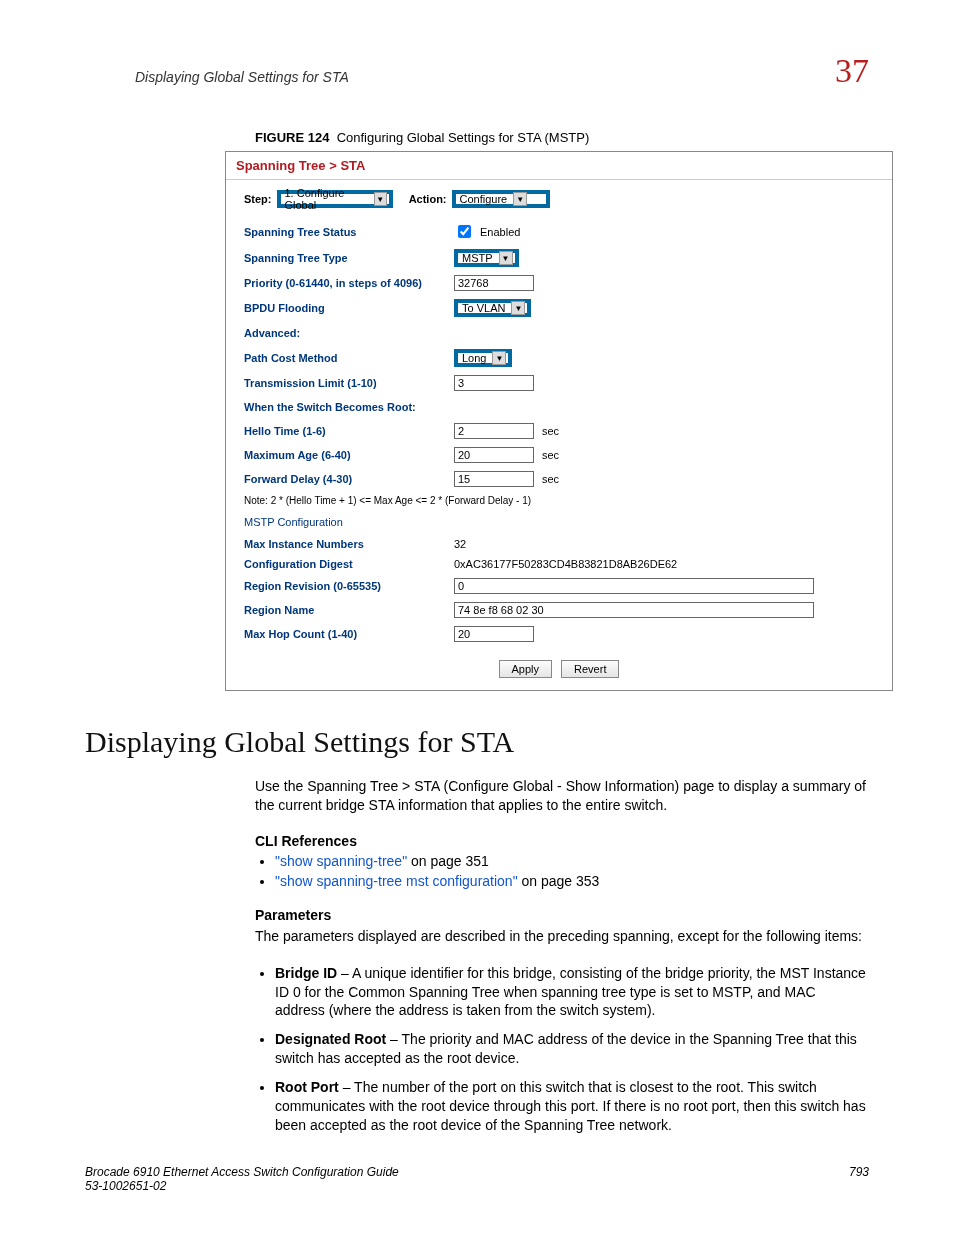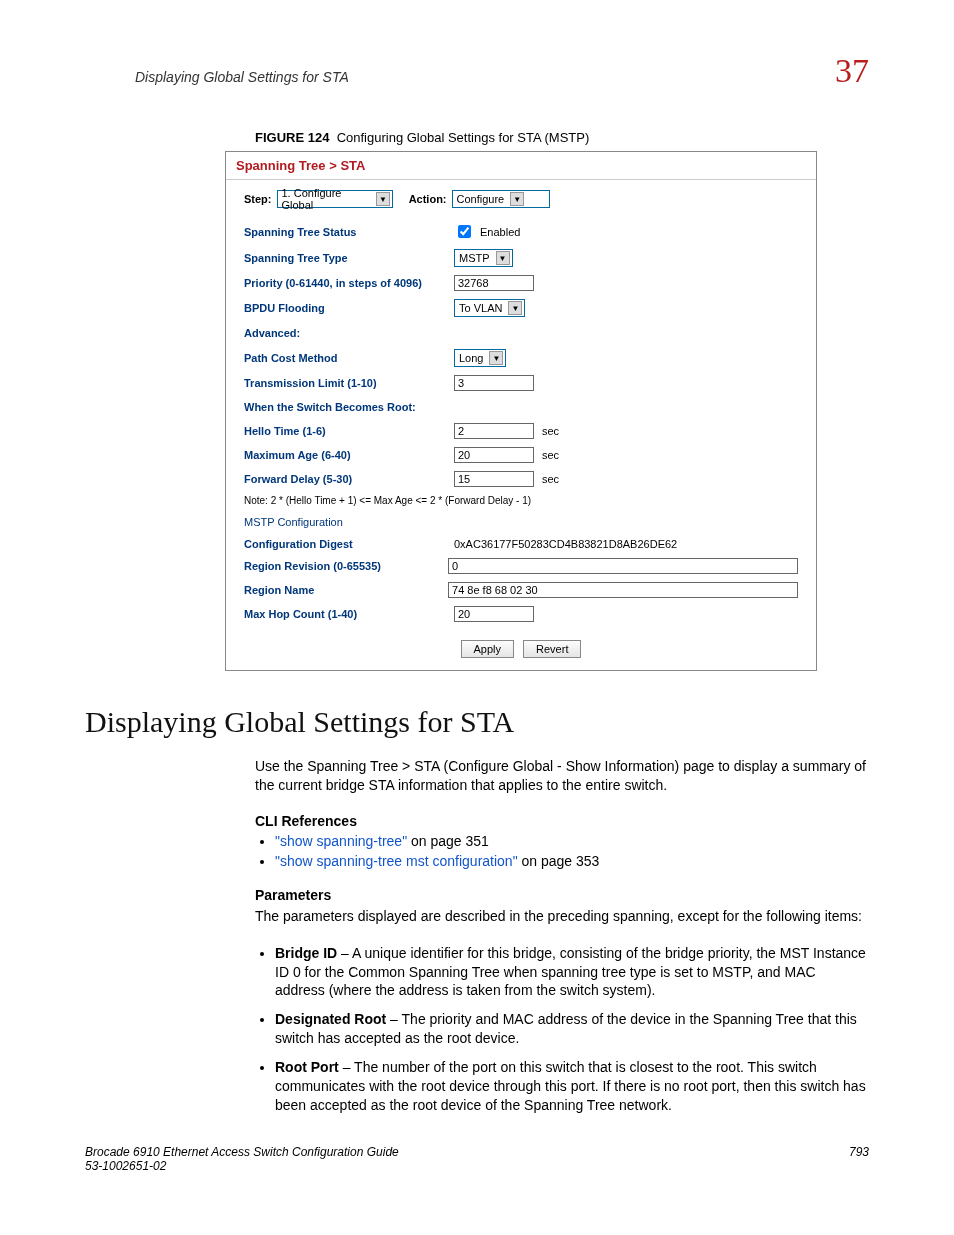--- a/index.html
+++ b/index.html
@@ -22,37 +22,37 @@
     margin-bottom: 40px;
   }
   .running-title { font-size: 14px; font-style: italic; color: #333; margin-left: 50px; }
   .chapter-num { font-size: 34px; font-family: Georgia, 'Times New Roman', serif; color: #b91c1c; }
   .figure-caption { font-size: 13px; margin: 24px 0 6px 170px; }
   .figure-caption b { font-weight: bold; }
   .ui-block {
     margin-left: 140px;
     margin-right: 0;
     border: 1px solid #888;
-    width: 592px;
+    width: 668px;
     font-family: Verdana, Tahoma, sans-serif;
     font-size: 11px;
   }
   .ui-banner {
     padding: 6px 10px;
     color: #b11b21;
     font-weight: bold;
     font-size: 13px;
     border-bottom: 1px solid #ccc;
   }
   .ui-body { padding: 10px 18px 0 18px; }
   .step-row { display:flex; align-items:center; gap:5px; margin-bottom: 14px; font-size: 11px; }
   .step-row b { font-weight: bold; }
   .select-box {
     display: inline-flex; align-items: center;
-    border: 1px solid #0369a1; background:#fff;
+    border: 4px solid #0369a1; background:#fff;
     padding: 1px 2px 1px 4px; font-size:11px; height:18px;
   }
   .select-box .arrow { width:14px; height:14px; background:#ddd; margin-left:6px; display:flex; align-items:center; justify-content:center; font-size:8px; border:1px solid #999;}
   .form-row { display:flex; align-items:center; margin-bottom:8px; font-size:11px;}
   .form-label { width:210px; font-weight:bold; color:#00377a; }
   .form-control { display:flex; align-items:center; gap:6px; }
   .txt-input { border:1px solid #666; font-size:11px; padding:1px 3px; height:16px; }
   .section-hdr { color:#00377a; font-weight:bold; font-size:11px; margin:10px 0 10px 0;}
   .note-line { font-size:10px; margin:6px 0;}
   .button-row { display:flex; justify-content:center; gap:9px; padding:10px 0 12px 0;}
@@ -148,28 +148,32 @@
         <span class="form-label">Hello Time (1-6)</span>
         <input class="txt-input" style="width: 80px;" value="2">
         <span style="margin-left:8px;">sec</span>
       </div>
       <div class="form-row">
         <span class="form-label">Maximum Age (6-40)</span>
         <input class="txt-input" style="width: 80px;" value="20">
         <span style="margin-left:8px;">sec</span>
       </div>
       <div class="form-row">
-        <span class="form-label">Forward Delay (5-30)</span>
+        <span class="form-label">Forward Delay (4-30)</span>
         <input class="txt-input" style="width: 80px;" value="15">
         <span style="margin-left:8px;">sec</span>
       </div>
 
       <div class="note-line">Note: 2 * (Hello Time + 1) &lt;= Max Age &lt;= 2 * (Forward Delay - 1)</div>
       <div class="section-hdr" style="font-weight:normal;">MSTP Configuration</div>
 
+      <div class="form-row">
+        <span class="form-label">Max Instance Numbers</span>
+        <span>32</span>
+      </div>
       <div class="form-row">
         <span class="form-label">Configuration Digest</span>
         <span>0xAC36177F50283CD4B83821D8AB26DE62</span>
       </div>
       <div class="form-row">
         <span class="form-label">Region Revision (0-65535)</span>
         <input class="txt-input" style="width: 360px;" value="0">
       </div>
       <div class="form-row">
         <span class="form-label">Region Name</span>

